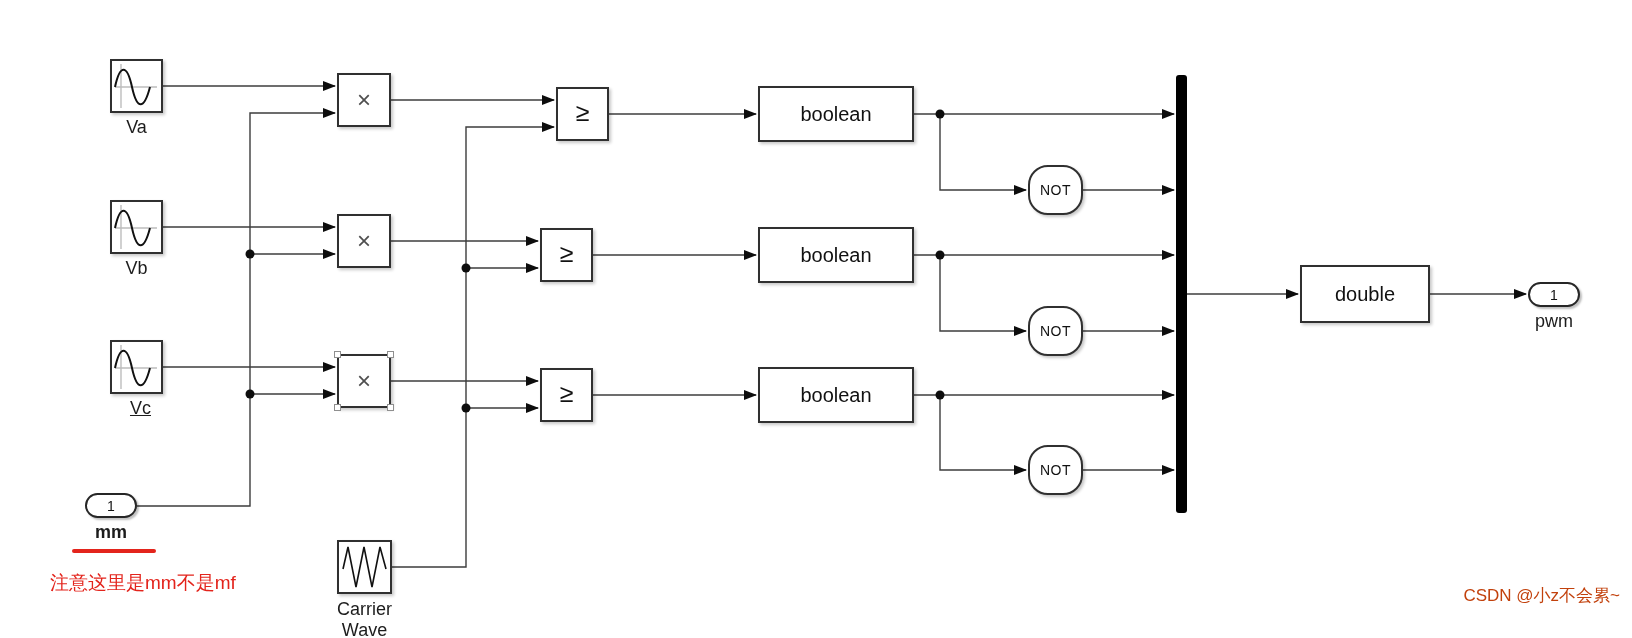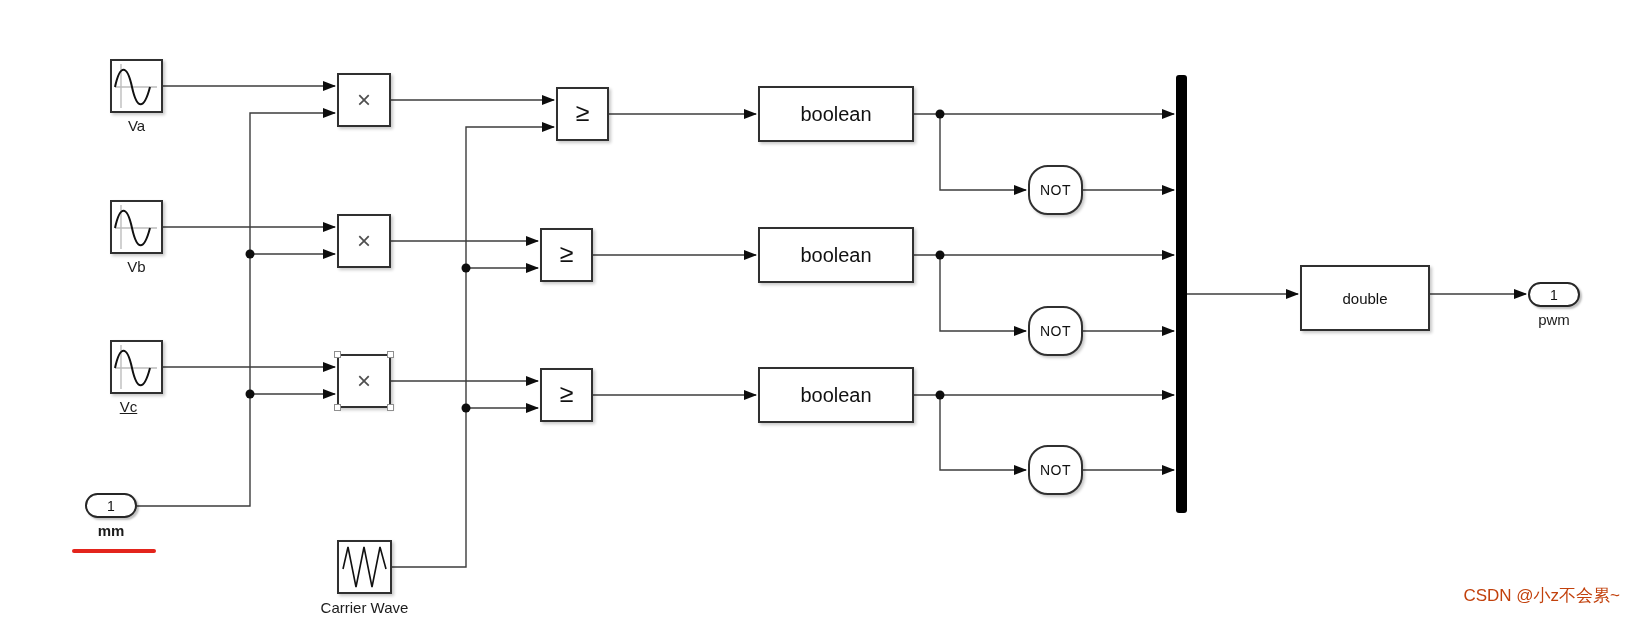--- a/index.html
+++ b/index.html
@@ -11,34 +11,34 @@
   .blk{
     position:absolute; box-sizing:border-box; background:#fff;
     border:2px solid #303030; box-shadow:2px 2px 3px rgba(0,0,0,0.22);
     display:flex; align-items:center; justify-content:center; color:#111;
   }
   .src{width:53px;height:54px;}
   .prod{width:54px;height:54px;font-size:24px;color:#4f4f4f;}
   .rel{width:53px;height:54px;font-size:25px;padding-bottom:3px;}
   .bool{width:156px;height:56px;font-size:20px;}
   .not{width:55px;height:50px;font-size:14px;letter-spacing:.5px;border-radius:20px;}
-  .dbl{width:130px;height:66px;font-size:15px;text-align:center;}
+  .dbl{width:130px;height:58px;font-size:20px;text-align:center;}
   .oval{
     position:absolute; box-sizing:border-box; width:52px;height:25px;
     border:2px solid #262626; border-radius:13px; background:#fff;
     box-shadow:2px 2px 2px rgba(0,0,0,0.25);
     display:flex;align-items:center;justify-content:center;
     font-size:14px;color:#111;
   }
   .mux{
     position:absolute; left:1176px; top:75px; width:11px; height:438px;
     background:#000; border-radius:3px;
   }
   .lbl{
-    position:absolute; font-size:15px; color:#1c1c1c; text-align:center;
+    position:absolute; font-size:18px; color:#1c1c1c; text-align:center;
   }
   .annotation{
     position:absolute; left:50px; top:570px; font-size:19px; color:#e3241c;
   }
   .red-underline{
     position:absolute; left:72px; top:549px; width:84px; height:4px;
     background:#e3241c; border-radius:2px;
   }
   .watermark{
     position:absolute; right:12px; top:584px; font-size:17px; color:#c2410c;
@@ -118,27 +118,28 @@
   </div>
   <div class="lbl" style="left:110px;top:258px;width:53px;">Vb</div>
 
   <div class="blk src" style="left:110px;top:340px;">
     <svg width="49" height="50" viewBox="0 0 49 50">
       <line x1="9" y1="3" x2="9" y2="47" stroke="#bdbdbd" stroke-width="1.4"></line>
       <line x1="3" y1="26" x2="45" y2="26" stroke="#bdbdbd" stroke-width="1.4"></line>
       <path d="M3,26 C8,3 15,3 20,26 C25,49 32,49 38,26" fill="none" stroke="#111" stroke-width="2"></path>
     </svg>
   </div>
-  <div class="lbl" style="left:102px;top:398px;width:53px;text-decoration:underline;">Vc</div>
+  <div class="lbl" style="left:114px;top:398px;width:53px;text-decoration:underline;">Vc</div>
 
   <div class="oval" style="left:85px;top:493px;">
     <span>1</span>
   </div>
   <div class="lbl" style="left:85px;top:522px;width:52px;font-weight:bold;">mm</div>
   <div class="red-underline"></div>
+  <div class="annotation">注意这里是mm不是mf</div>
 
   <div class="blk" style="left:337px;top:540px;width:55px;height:54px;">
     <svg width="51" height="50" viewBox="0 0 51 50">
       <polyline points="4,27 9,5 17,45 25,5 33,45 41,5 47,27" fill="none" stroke="#111" stroke-width="1.6"></polyline>
     </svg>
   </div>
   <div class="lbl" style="left:314px;top:599px;width:101px;">Carrier Wave</div>
 
   <div class="blk prod" style="left:337px;top:73px;">
     <span>×</span>

